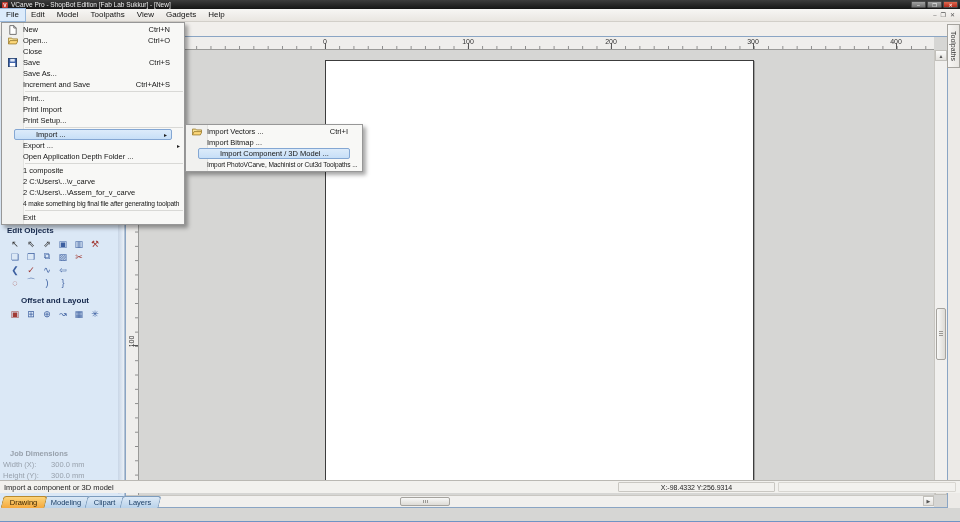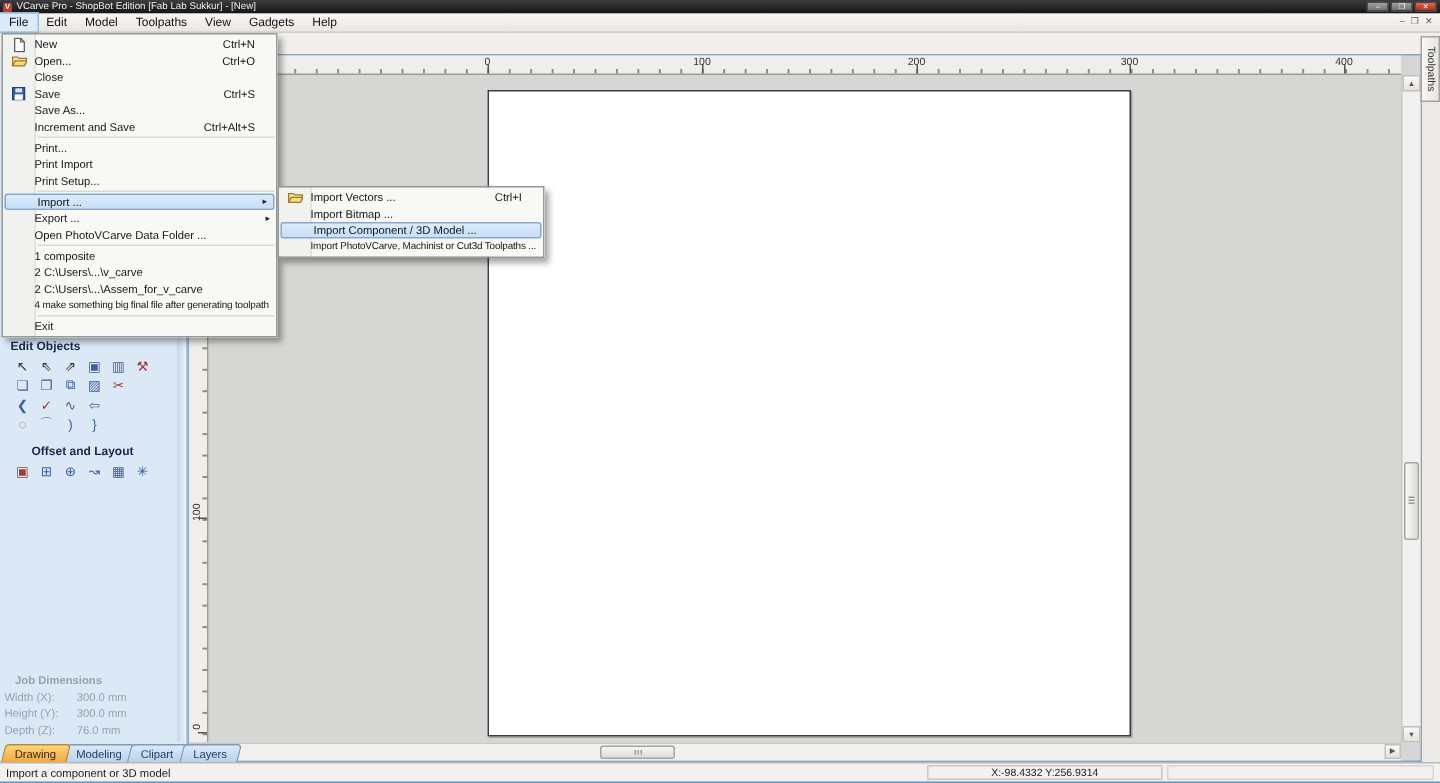--- a/index.html
+++ b/index.html
@@ -91,42 +91,42 @@
   .vthumb::after{content:"";position:absolute;left:2px;right:2px;top:24px;height:1px;
     background:#9b9994;box-shadow:0 2px 0 #9b9994,0 -2px 0 #9b9994;}
   .hthumb::after{content:"";position:absolute;top:2px;bottom:2px;left:24px;width:1px;
     background:#9b9994;box-shadow:2px 0 0 #9b9994,-2px 0 0 #9b9994;}
 
   .toolpaths-tab{position:absolute;left:947px;top:24px;width:13px;height:44px;
     background:linear-gradient(to right,#f8f7f5,#e8e6e2);border:1px solid #a5a39e;box-sizing:border-box;
     writing-mode:vertical-rl;font-size:7px;color:#333;display:flex;align-items:center;justify-content:center;z-index:5;}
 
   
-  .statusbar{position:absolute;left:0;top:508px;width:960px;height:13px;background:#f2f1ee;
+  .statusbar{position:absolute;left:0;top:480px;width:960px;height:13px;background:#f2f1ee;
     border-top:1px solid #bab8b3;box-sizing:border-box;font-size:7.5px;color:#222;}
   .status-msg{position:absolute;left:4px;top:2px;}
   .coord-box{position:absolute;left:618px;top:1px;width:157px;height:10px;border:1px solid #c9c7c2;
     border-radius:1px;text-align:center;font-size:7px;line-height:10px;color:#222;box-sizing:border-box;}
   .status-extra{position:absolute;left:778px;top:1px;width:178px;height:10px;border:1px solid #d8d6d1;
     border-radius:1px;box-sizing:border-box;}
   .bottom-strip{position:absolute;left:0;top:521px;width:960px;height:1px;background:#6f94c4;}
 
   
   .menu{position:absolute;border:1px solid #979797;box-shadow:3px 3px 4px rgba(0,0,0,.35);
     box-sizing:border-box;padding:1px 0;z-index:20;
     background:linear-gradient(to right,#f1f1ef 0 21px,#e3e3e0 21px 22px,#f8f8f6 22px);}
   .menu-file{left:1px;top:22px;width:184px;}
   .menu-import{left:185px;top:124px;width:178px;z-index:21;}
   .mi{height:11px;display:flex;align-items:center;position:relative;box-sizing:border-box;}
   .mi-icon{flex:0 0 21px;width:21px;text-align:center;line-height:0;}
   .mi-label{font-size:7.5px;color:#151515;white-space:nowrap;}
   .mi-label.small{font-size:6.6px;letter-spacing:-0.1px;}
   .mi-sc{margin-left:auto;font-size:7.5px;color:#151515;padding-right:14px;white-space:nowrap;}
   .mi-arrow{position:absolute;right:4px;top:50%;transform:translateY(-50%);font-size:6px;color:#222;line-height:1;}
-  .mi.hl{background:linear-gradient(#dcebfa,#c7dff7);border:1px solid #84a7d3;border-radius:2px;margin:0 1px;}
+  .mi.hl{background:linear-gradient(#dcebfa,#c7dff7);border:1px solid #84a7d3;border-radius:2px;margin:0 12px;}
   .msep{height:0;border-top:1px solid #d9d9d6;margin:1px 1px 1px 23px;}
 </style>
 </head>
 <body>
 
 <div class="titlebar">
   <span class="title-icon">V</span>
   <span class="title-text">VCarve Pro - ShopBot Edition [Fab Lab Sukkur] - [New]</span>
   <span class="win-controls">
     <span class="win-btn">–</span>
@@ -331,21 +331,21 @@
     <span class="mi-label">Import ...</span>
     <span class="mi-arrow">▸</span>
   </div>
   <div class="mi">
     <span class="mi-icon"></span>
     <span class="mi-label">Export ...</span>
     <span class="mi-arrow">▸</span>
   </div>
   <div class="mi">
     <span class="mi-icon"></span>
-    <span class="mi-label">Open PhotoVCarve Data Folder ...</span>
+    <span class="mi-label">Open Application Depth Folder ...</span>
   </div>
   <div class="msep"></div>
   <div class="mi">
     <span class="mi-icon"></span>
     <span class="mi-label">1 composite</span>
   </div>
   <div class="mi">
     <span class="mi-icon"></span>
     <span class="mi-label">2 C:\Users\...\v_carve</span>
   </div>

